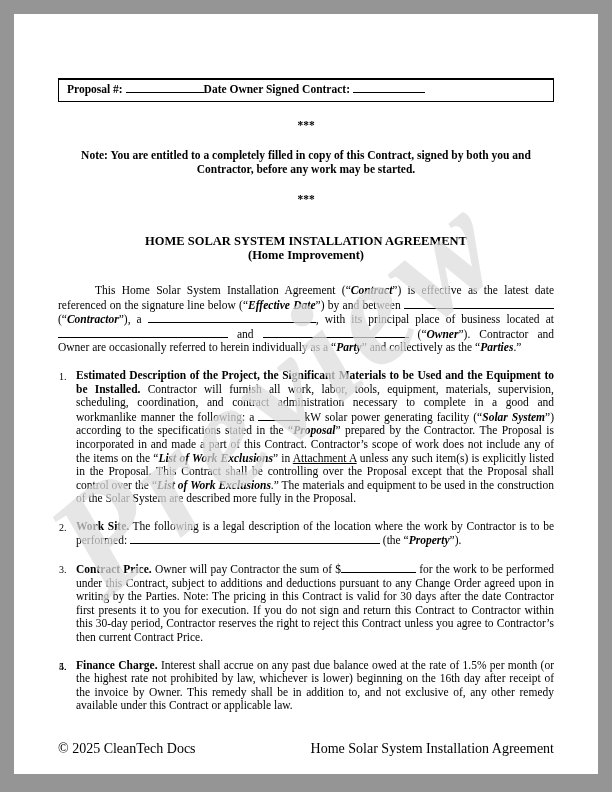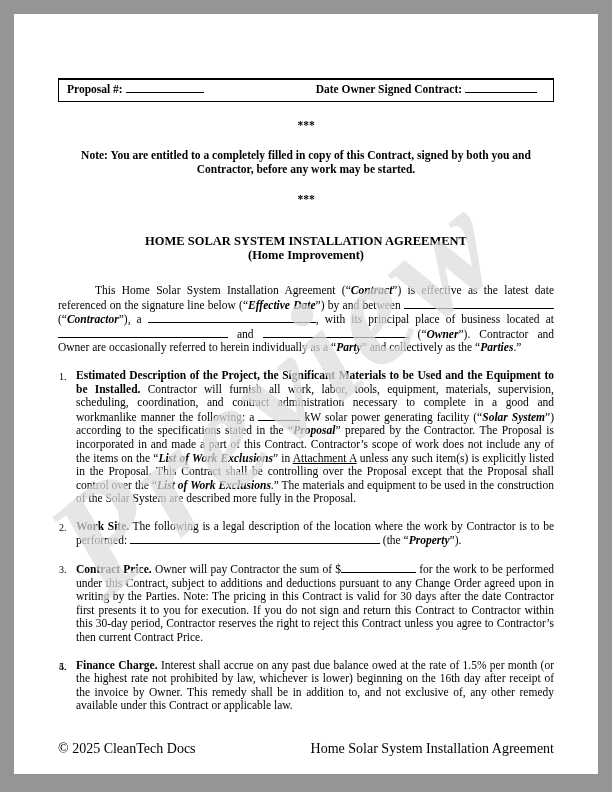--- a/index.html
+++ b/index.html
@@ -12,21 +12,21 @@
   .page{
     position:absolute;left:14px;top:14px;width:584px;height:760px;
     background:#ffffff;overflow:hidden;
   }
   .content{
     position:absolute;top:0;left:0;right:0;bottom:0;
     padding:64px 44px 0 44px;
     font-size:11.5px;line-height:13.6px;
   }
   .hbox{
-    display:flex;justify-content:space-between;align-items:flex-end;
+    display:flex;justify-content:flex-start;align-items:flex-end;
     border:1px solid #000;border-top-width:2.5px;
     padding:2px 16px 4px 8px;font-weight:bold;
   }
   .hbox .cell{white-space:nowrap;}
   .centerblock{text-align:center;font-weight:bold;}
   .stars-top{margin-top:17px;}
   .note-text{max-width:506px;margin:17px auto;}
   .title-block{margin-top:27px;text-align:center;font-weight:bold;
     font-size:12.5px;line-height:14.5px;}
   .intro{margin-top:21px;text-align:justify;text-indent:37px;}

